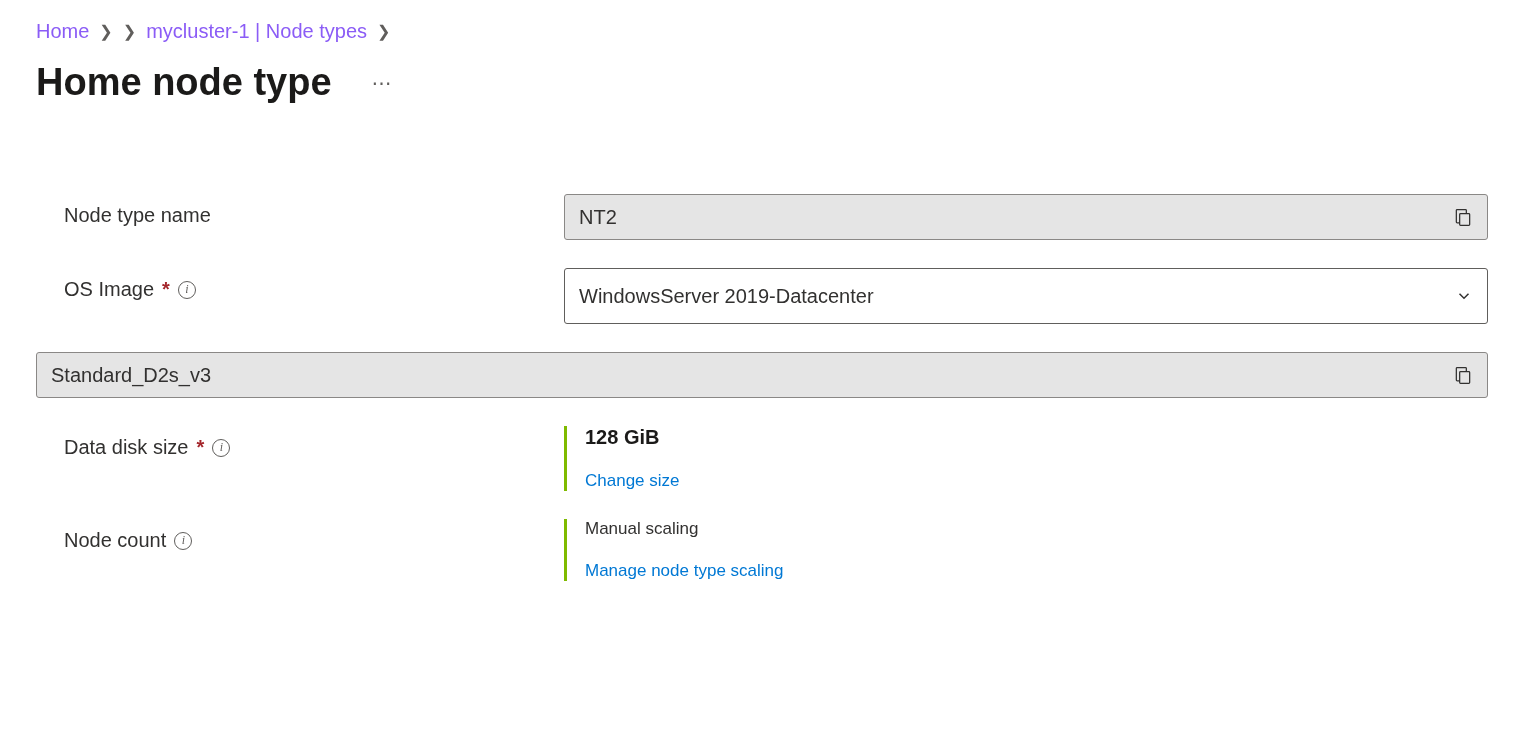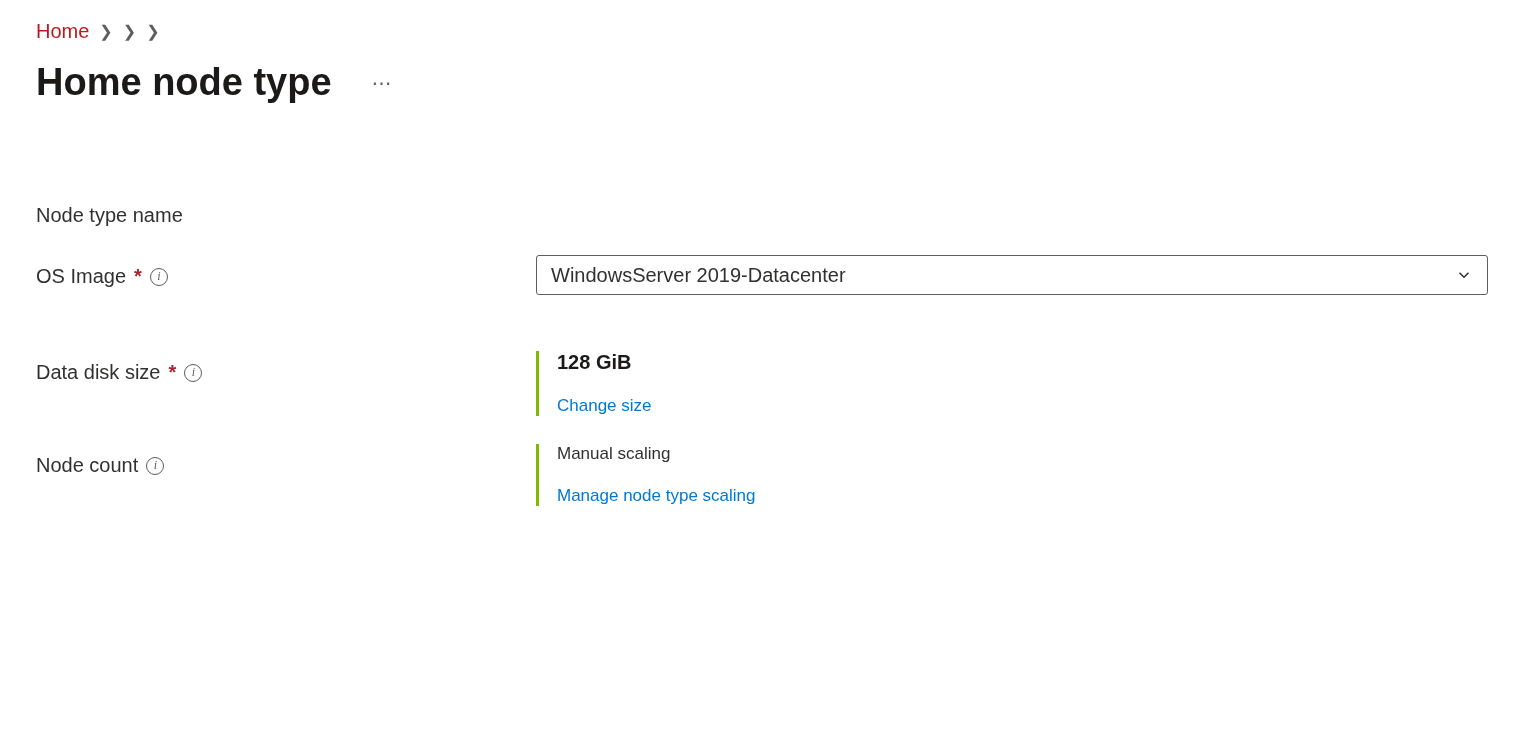--- a/index.html
+++ b/index.html
@@ -15,21 +15,21 @@
     }
     .breadcrumb {
       display: flex;
       align-items: center;
       gap: 10px;
       font-size: 20px;
       margin-bottom: 18px;
       flex-wrap: wrap;
     }
     .breadcrumb a {
-      color: #b91c1c;
+      color: #8b5cf6;
       text-decoration: none;
       cursor: pointer;
     }
     .breadcrumb .chev {
       color: #605e5c;
       font-size: 16px;
     }
     .page-title-row {
       display: flex;
       align-items: center;
@@ -58,20 +58,21 @@
       align-items: flex-start;
     }
     .form-label {
       width: 500px;
       font-size: 20px;
       color: #323130;
       padding-top: 10px;
       display: flex;
       align-items: center;
       gap: 8px;
+      margin-left: 28px;
     }
     .required {
       color: #a4262c;
       font-weight: bold;
     }
     .info-icon {
       display: inline-flex;
       align-items: center;
       justify-content: center;
       width: 18px;
@@ -114,21 +115,21 @@
       display: flex;
       align-items: center;
       justify-content: space-between;
       background: #ffffff;
       border: 1px solid #605e5c;
       border-radius: 3px;
       padding: 10px 14px;
       font-size: 20px;
       color: #323130;
       cursor: pointer;
-      height: 40px;
+      height: 56px;
     }
     .chevron-down {
       display: inline-flex;
     }
     .chevron-down svg {
       width: 18px;
       height: 18px;
       stroke: #323130;
       fill: none;
       stroke-width: 2;
@@ -156,33 +157,45 @@
       cursor: pointer;
     }
   </style>
 </head>
 <body>
 
 <nav class="breadcrumb">
   <a>Home</a>
   <span class="chev">❯</span>
   <span class="chev">❯</span>
+  <a>mycluster-1 | Node types</a>
   <span class="chev">❯</span>
 </nav>
 
 <div class="page-title-row">
   <h1 class="page-title">Home node type</h1>
   <span class="more-icon">⋯</span>
 </div>
 
 <div class="form">
 
   <div class="form-row">
     <div class="form-label">
       <span>Node type name</span>
+    </div>
+    <div class="form-control">
+      <div class="readonly-box">
+        <span>NT2</span>
+        <span class="copy-icon">
+          <svg viewBox="0 0 24 24">
+              <rect x="8" y="8" width="12" height="14" rx="1"></rect>
+              <path d="M16 8V4a1 1 0 0 0-1-1H5a1 1 0 0 0-1 1v14a1 1 0 0 0 1 1h3"></path>
+            </svg>
+        </span>
+      </div>
     </div>
   </div>
 
   <div class="form-row">
     <div class="form-label">
       <span>OS Image</span>
       <span class="required">*</span>
       <span class="info-icon">i</span>
     </div>
     <div class="form-control">
@@ -191,20 +204,31 @@
         <span class="chevron-down">
           <svg viewBox="0 0 24 24">
               <polyline points="6 9 12 15 18 9"></polyline>
             </svg>
         </span>
       </div>
     </div>
   </div>
 
   <div class="form-row">
+    <div class="form-control">
+      <div class="readonly-box">
+        <span>Standard_D2s_v3</span>
+        <span class="copy-icon">
+          <svg viewBox="0 0 24 24">
+              <rect x="8" y="8" width="12" height="14" rx="1"></rect>
+              <path d="M16 8V4a1 1 0 0 0-1-1H5a1 1 0 0 0-1 1v14a1 1 0 0 0 1 1h3"></path>
+            </svg>
+        </span>
+      </div>
+    </div>
   </div>
 
   <div class="form-row">
     <div class="form-label">
       <span>Data disk size</span>
       <span class="required">*</span>
       <span class="info-icon">i</span>
     </div>
     <div class="form-control">
       <div class="value-block">

